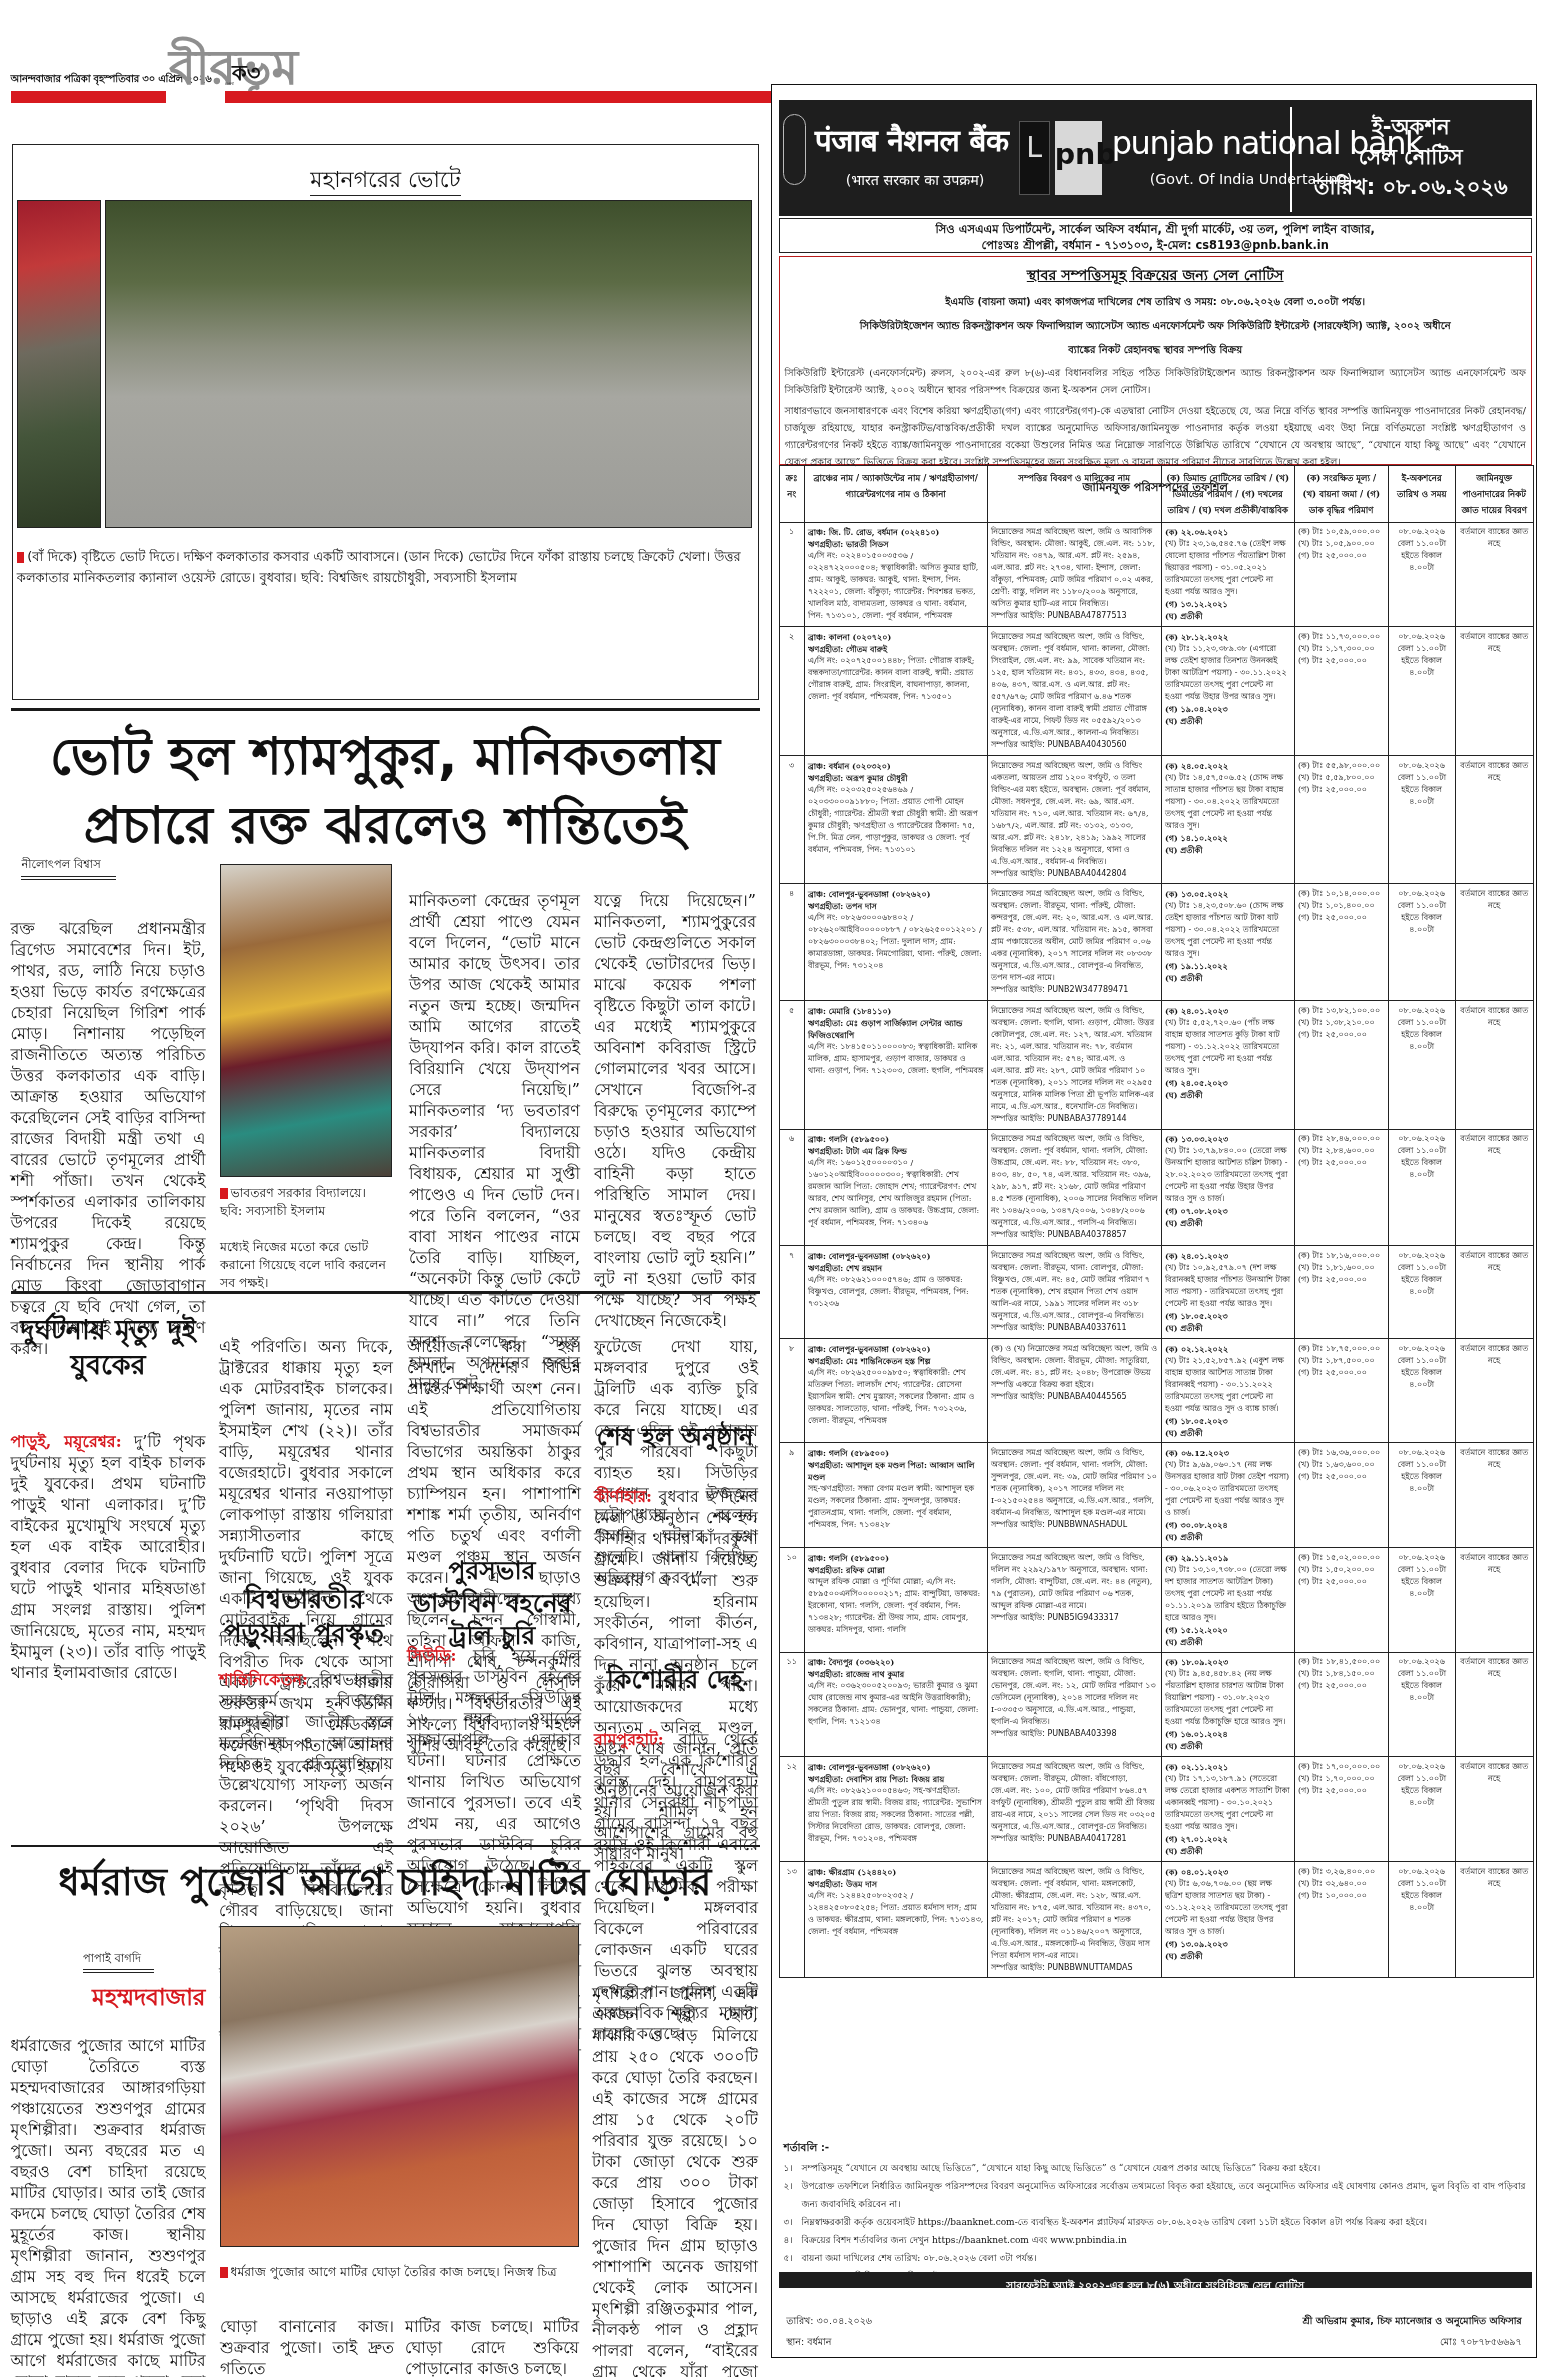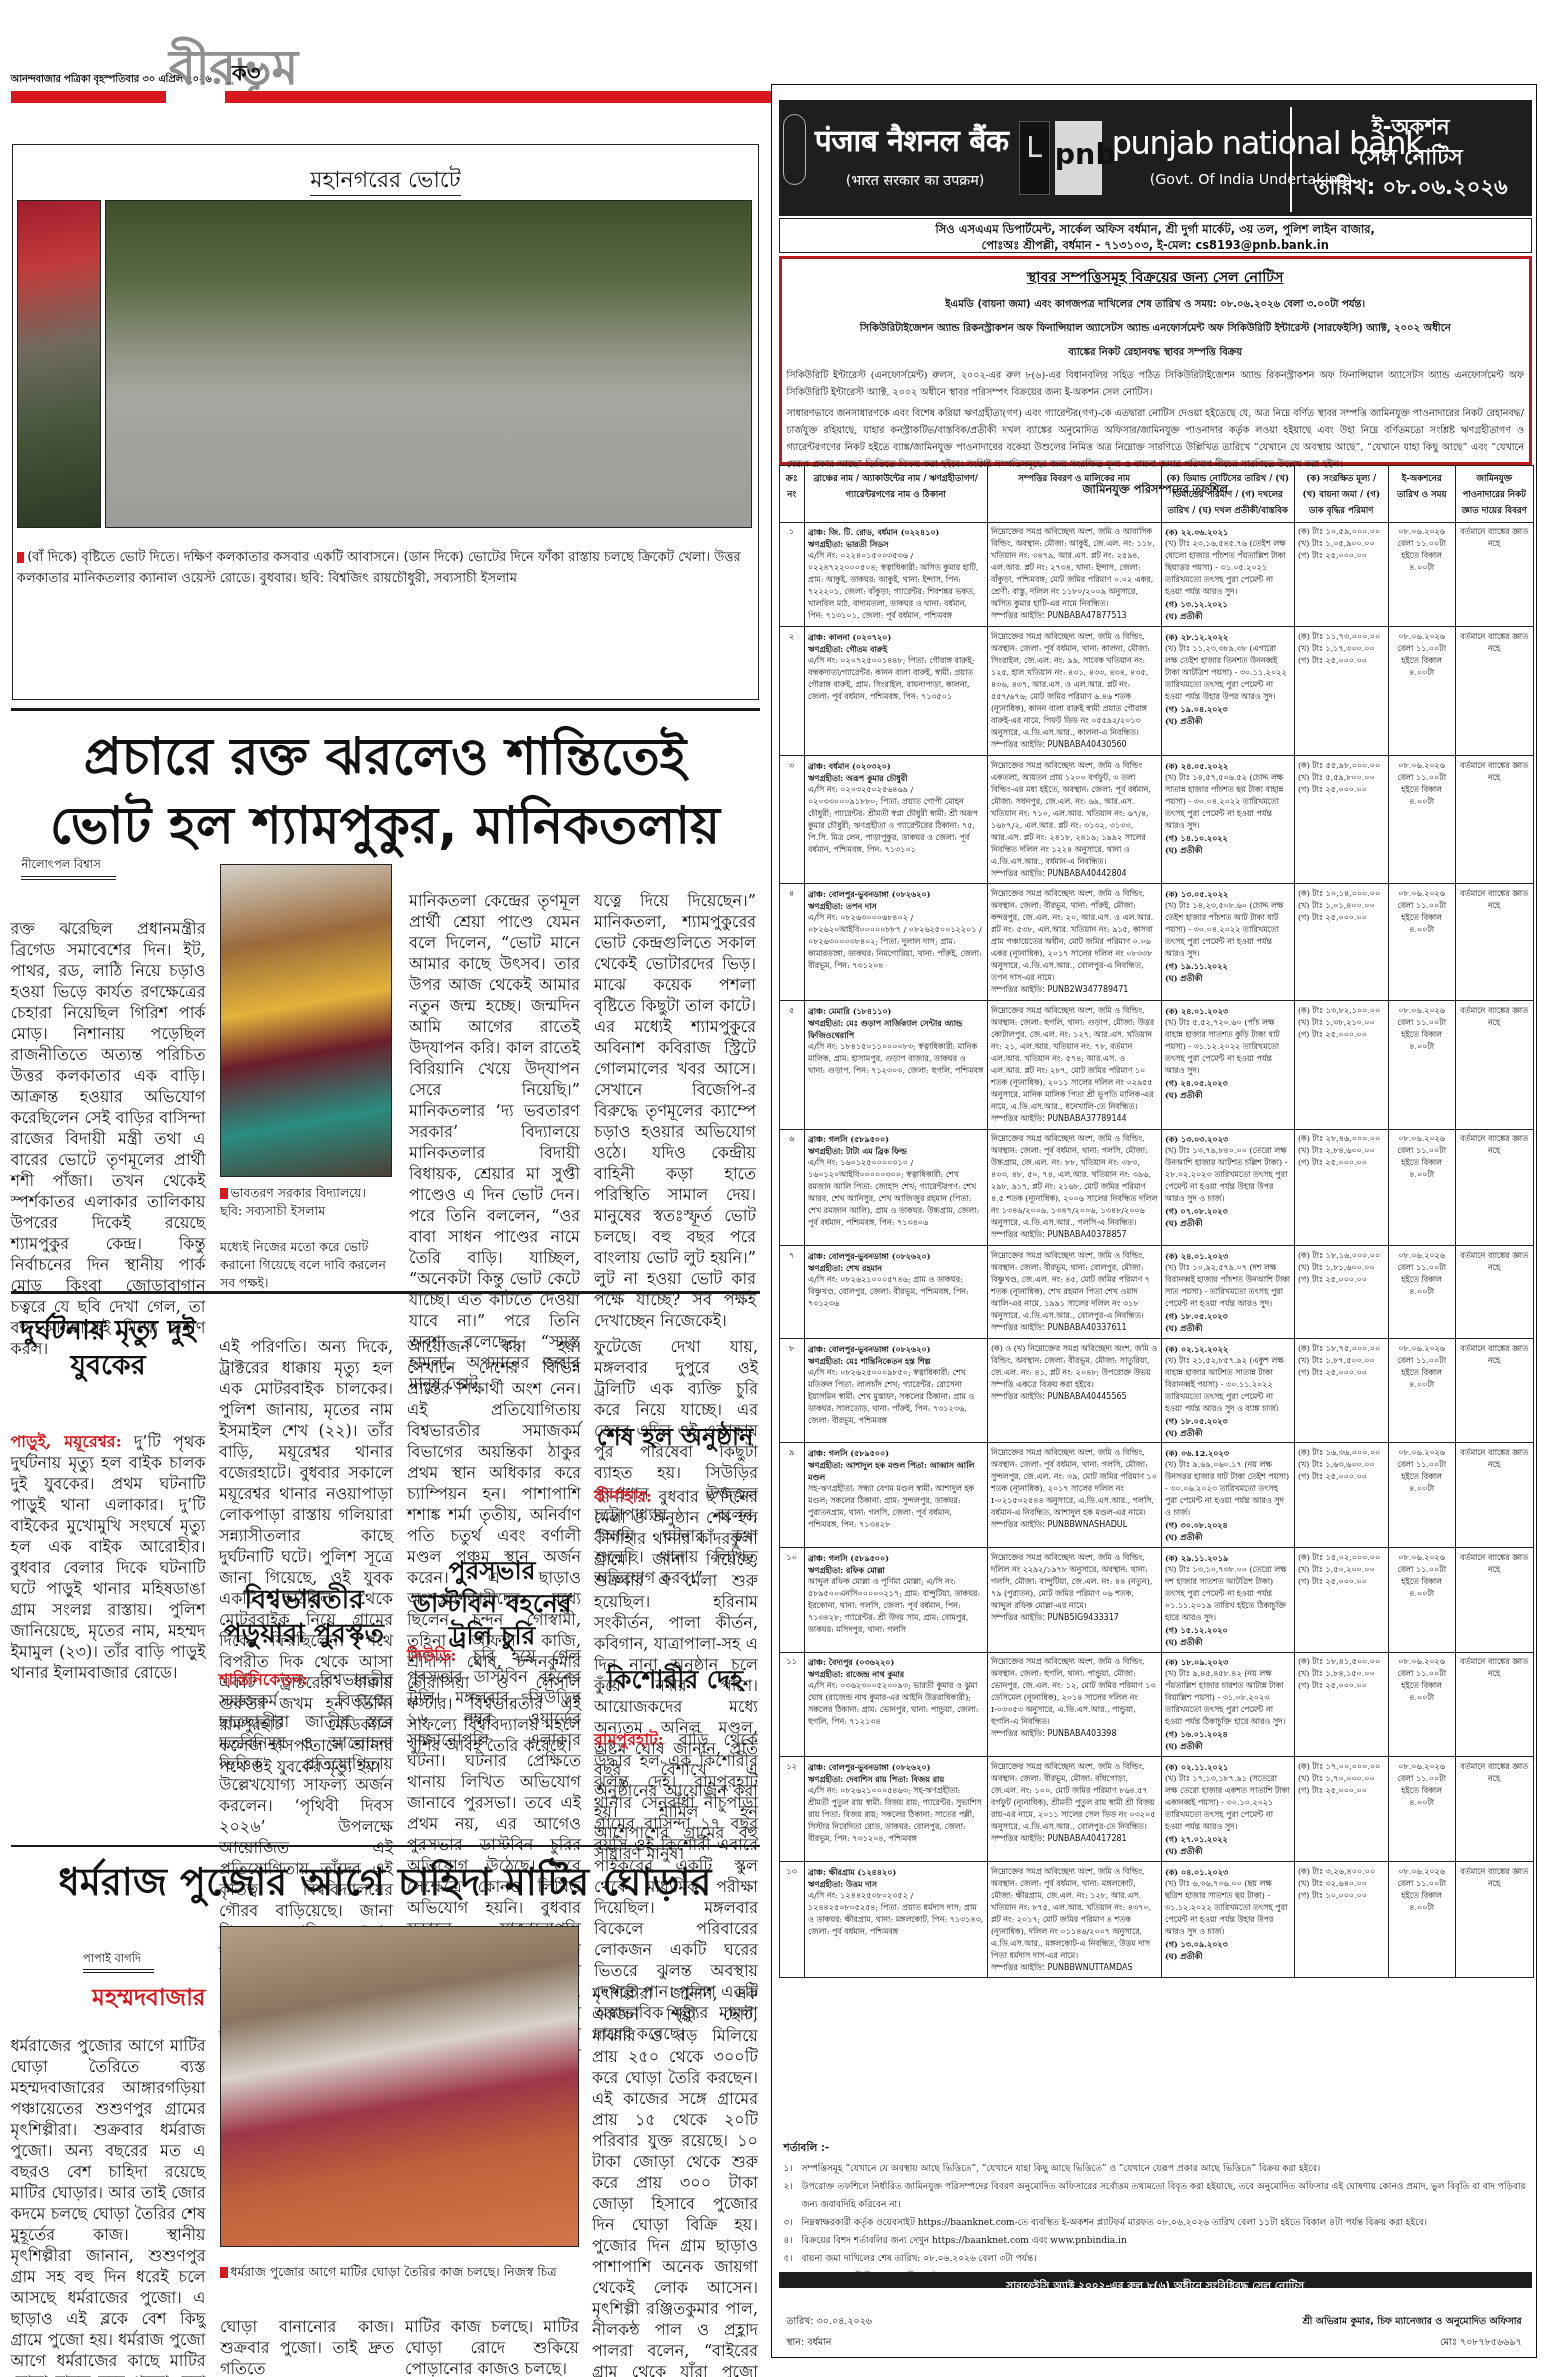--- a/index.html
+++ b/index.html
@@ -46,21 +46,21 @@
   .pnb-logo { position: absolute; left: 240px; top: 21.4px; width: 83px; height: 74px; }
   .pnb-logo .l { position: absolute; left: 0; top: 0; width: 31px; height: 74px; border: 1px solid #555; background: #111; color: #ddd; font-size: 28.5px; text-align: center; line-height: 52px; }
   .pnb-logo .r { position: absolute; left: 36px; top: 0; width: 47px; height: 74px; background: #d8d8d8; color: #111; font-size: 28.5px; font-weight: bold; text-align: center; line-height: 67px; }
   .pnb-en { position: absolute; left: 333px; top: 24px; font-size: 32px; letter-spacing: -1.4px; font-family: "DejaVu Sans", sans-serif; }
   .pnb-en-sub { position: absolute; left: 371px; top: 71px; font-size: 14.3px; }
   .head-div { position: absolute; left: 511px; top: 7.1px; width: 1.9px; height: 105px; background: #fff; }
   .eauction { position: absolute; left: 518px; top: 12px; width: 228px; text-align: center; font-size: 21px; font-weight: bold; line-height: 30px; }
 
   .addr { position: absolute; left: 6.7px; top: 133px; width: 753px; height: 35px; border: 1px solid #222; text-align: center; font-size: 11.4px; font-weight: bold; line-height: 16.6px; padding-top: 1.9px; }
 
-  .nt-body { position: absolute; left: 6.7px; top: 171px; width: 753px; border: 3px solid #b91c1c; }
+  .nt-body { position: absolute; left: 6.7px; top: 171px; width: 753px; border: 1px solid #b91c1c; }
   .nt-title { text-align: center; font-size: 14.3px; font-weight: bold; text-decoration: underline; margin-top: 6.7px; }
   .nt-line { text-align: center; font-size: 10px; font-weight: bold; margin-top: 6.7px; }
   .nt-para { font-size: 9.5px; line-height: 17px; text-align: justify; padding: 4.8px 4.8px 0 4.8px; font-family: "DejaVu Serif", serif; }
   .nt-sub { text-align: center; font-size: 11.4px; font-weight: bold; margin: 8.6px 0 5.7px; }
 
   table.assets { position: absolute; left: 6.7px; top: 380px; width: 753px; border-collapse: collapse; table-layout: fixed; font-size: 8px; line-height: 12px; font-family: "DejaVu Serif", serif; }
   table.assets th, table.assets td { border: 1px solid #222; vertical-align: top; padding: 3.8px 3.3px; }
   table.assets th { font-weight: bold; text-align: center; font-size: 8.6px; line-height: 16px; }
   table.assets td.c { text-align: center; }
   .b { font-weight: bold; }
@@ -86,22 +86,22 @@
 
 <div class="photo-box">
   <div class="kicker"><span>মহানগরের ভোটে</span></div>
   <div class="ph rain"></div>
   <div class="ph street"></div>
   <div class="ph-cap"><span class="redsq"></span><span>(বাঁ দিকে) বৃষ্টিতে ভোট দিতে। দক্ষিণ কলকাতার কসবার একটি আবাসনে। (ডান দিকে) ভোটের দিনে ফাঁকা রাস্তায় চলছে ক্রিকেট খেলা। উত্তর কলকাতার মানিকতলার ক্যানাল ওয়েস্ট রোডে। বুধবার। ছবি: বিশ্বজিৎ রায়চৌধুরী, সব্যসাচী ইসলাম</span></div>
 </div>
 
 <div class="rule" style="left:10.5px;top:708px;width:749px;"></div>
 <div class="headline-big" style="left:10.5px;top:723px;width:749px;font-size:51px;">
+  <div>ভোট হল শ্যামপুকুর, মানিকতলায়</div>
   <div>প্রচারে রক্ত ঝরলেও শান্তিতেই</div>
-  <div>ভোট হল শ্যামপুকুর, মানিকতলায়</div>
 </div>
 <div class="byline" style="left:21.4px;top:856px;">নীলোৎপল বিশ্বাস</div>
 <div class="byline-rule" style="left:21.4px;top:876px;width:95px;"></div>
 <div class="col" style="left:10.5px;top:894px;width:195px;">রক্ত ঝরেছিল প্রধানমন্ত্রীর ব্রিগেড সমাবেশের দিন। ইট, পাথর, রড, লাঠি নিয়ে চড়াও হওয়া ভিড়ে কার্যত রণক্ষেত্রের চেহারা নিয়েছিল গিরিশ পার্ক মোড়। নিশানায় পড়েছিল রাজনীতিতে অত্যন্ত পরিচিত উত্তর কলকাতার এক বাড়ি। আক্রান্ত হওয়ার অভিযোগ করেছিলেন সেই বাড়ির বাসিন্দা রাজের বিদায়ী মন্ত্রী তথা এ বারের ভোটে তৃণমূলের প্রার্থী শশী পাঁজা। তখন থেকেই স্পর্শকাতর এলাকার তালিকায় উপরের দিকেই রয়েছে শ্যামপুকুর কেন্দ্র। কিন্তু নির্বাচনের দিন স্থানীয় পার্ক মোড় কিংবা জোড়াবাগান চত্বরে যে ছবি দেখা গেল, তা বহু আশঙ্কাকেই মিথ্যে প্রমাণ করল।</div>
 <div class="ph voter"></div>
 <div class="photo-cap" style="left:220px;top:1184px;width:172px;">
   <div><span class="redsq"></span><span>ভাবতরণ সরকার বিদ্যালয়ে।</span></div>
   <div>ছবি: সব্যসাচী ইসলাম</div>
   <div style="margin-top:18px">মধ্যেই নিজের মতো করে ভোট করানো গিয়েছে বলে দাবি করলেন সব পক্ষই।</div>
 </div>

